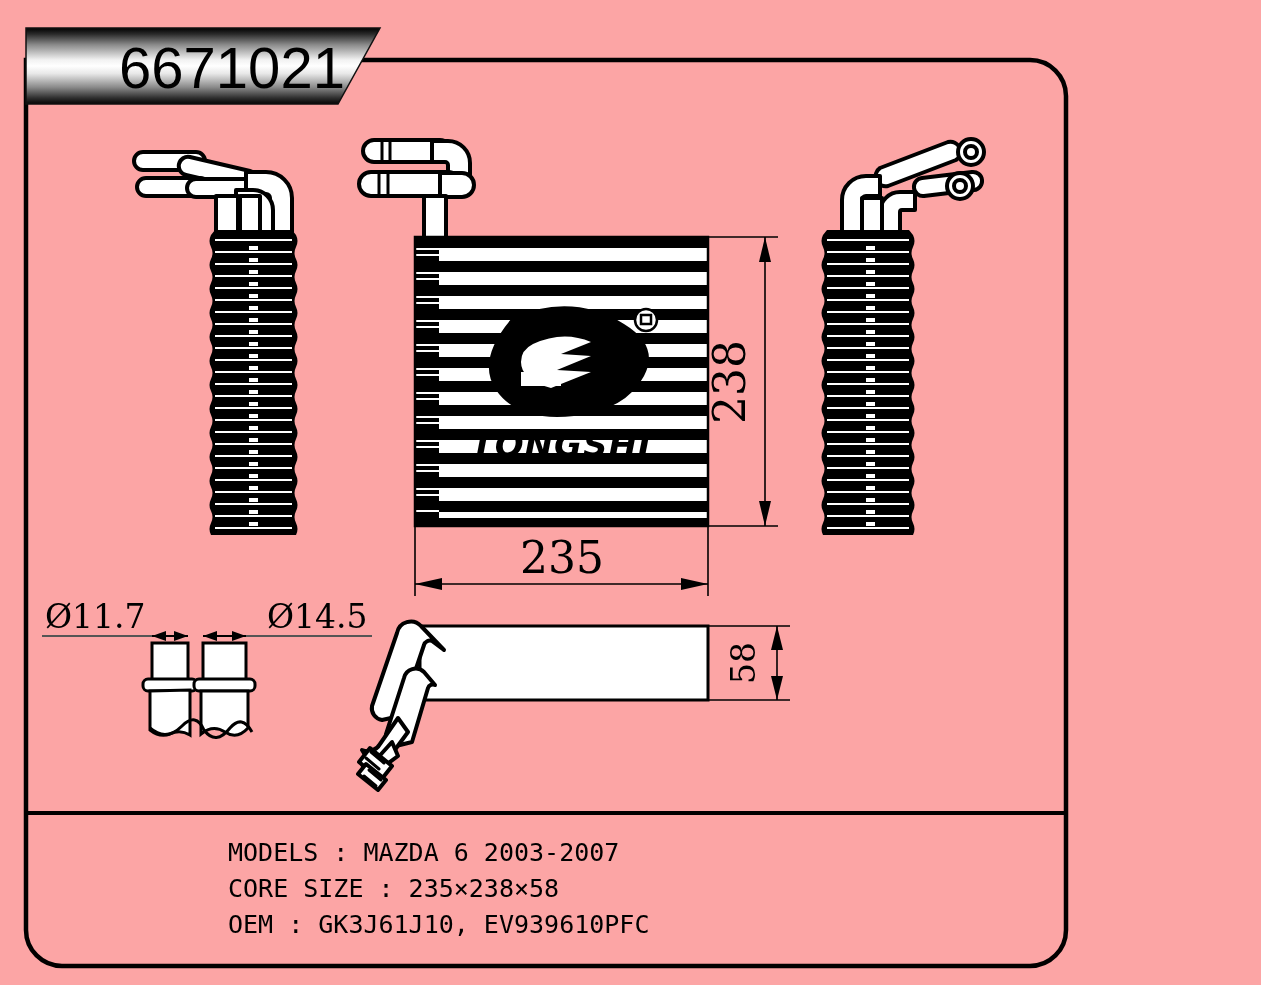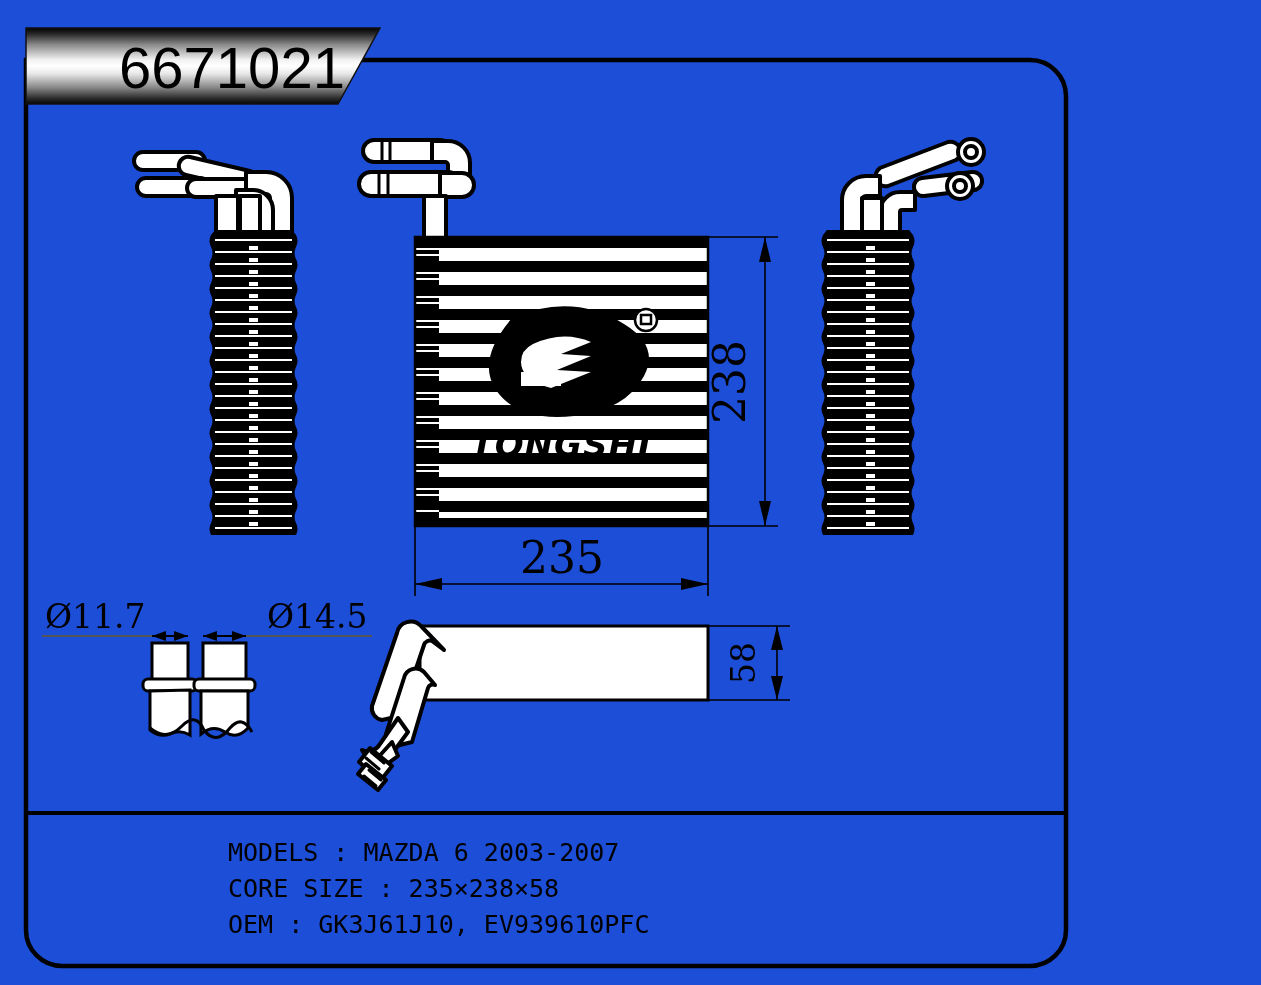--- a/index.html
+++ b/index.html
@@ -1,17 +1,17 @@
 <!DOCTYPE html>
 <html><head>
 <meta charset="utf-8">
 <style>
   html,body{margin:0;padding:0;background:#ffffff;}
   body{width:1261px;height:985px;font-family:"Liberation Sans",sans-serif;}
-  #sheet{position:relative;width:1261px;height:985px;overflow:hidden;background:#1d4ed8;}
+  #sheet{position:relative;width:1261px;height:985px;overflow:hidden;background:#fca5a5;}
   #drawing{position:absolute;left:0;top:0;}
   .banner-text{
     font-family:"Liberation Sans",sans-serif;
     font-size:58px;
     fill:#000;
   }
   .spec-text{
     font-family:"DejaVu Sans Mono",monospace;
     font-size:25px;
     fill:#000;

